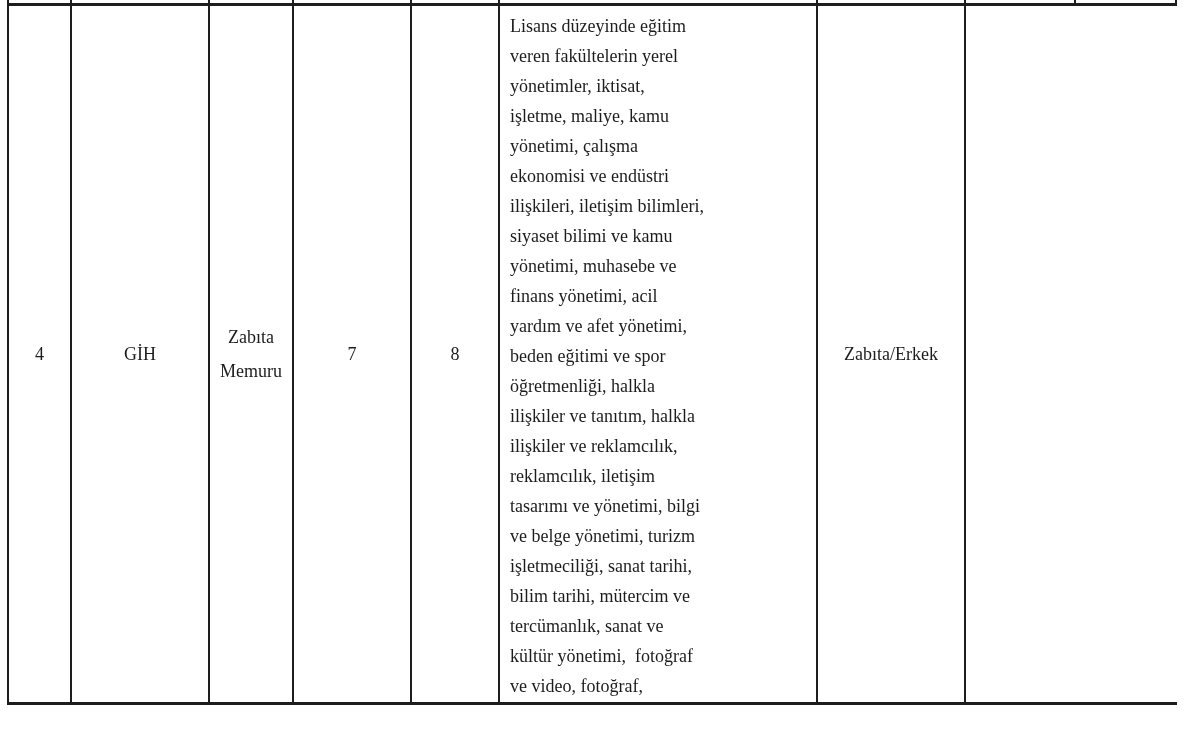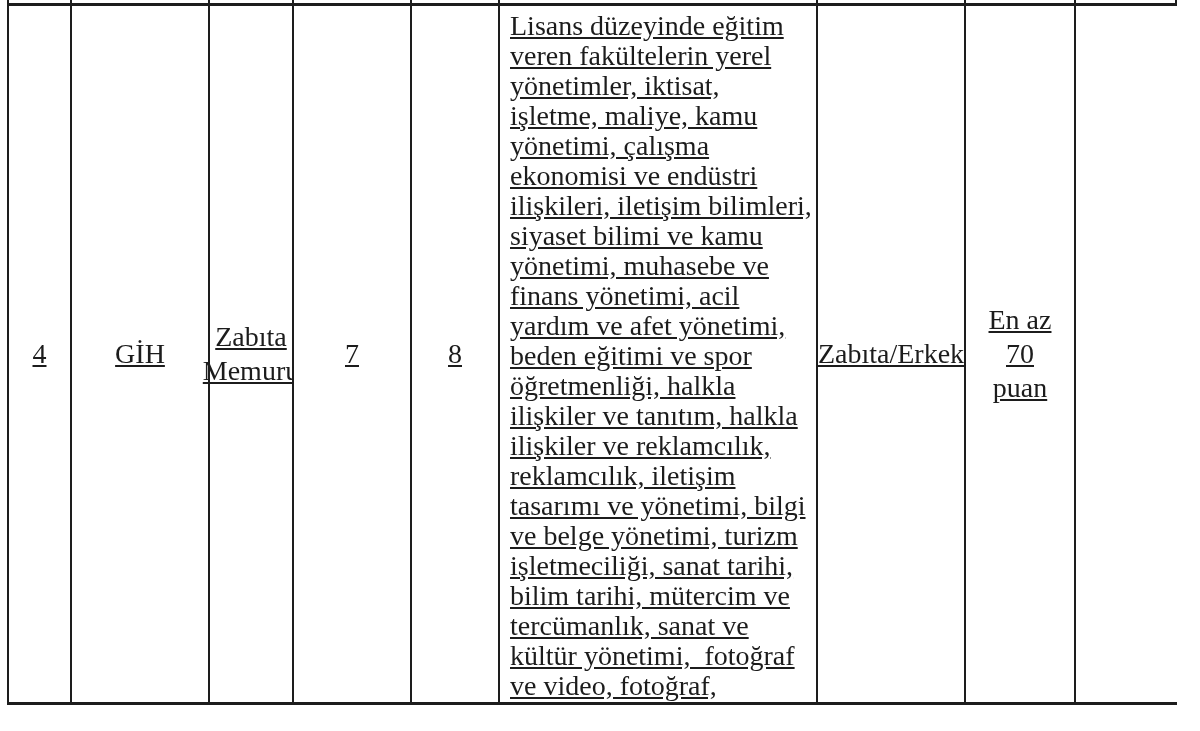--- a/index.html
+++ b/index.html
@@ -34,24 +34,23 @@
   .row.main {
     height: 702px;
     border-top: 3px solid #1d1d1d;
     border-bottom: 3px solid #1d1d1d;
   }
   .row.main > .cell {
     display: flex;
     align-items: center;
     justify-content: center;
     text-align: center;
-    font-size: 28px;
+    font-size: 18px;
     line-height: 34px;
     white-space: pre;
-    text-decoration: underline;
   }
   .row.main > .cell.longtext {
     align-items: flex-start;
     justify-content: flex-start;
     text-align: left;
     line-height: 30px;
     padding: 5px 0 0 10px;
   }
 </style>
 </head>
@@ -95,18 +94,15 @@
 ilişkiler ve reklamcılık,
 reklamcılık, iletişim
 tasarımı ve yönetimi, bilgi
 ve belge yönetimi, turizm
 işletmeciliği, sanat tarihi,
 bilim tarihi, mütercim ve
 tercümanlık, sanat ve
 kültür yönetimi,  fotoğraf
 ve video, fotoğraf,</div>
     <div class="cell">Zabıta/Erkek</div>
-    <div class="cell">En az
-70
-puan</div>
   </div>
 
 </div>
 
 </body></html>

